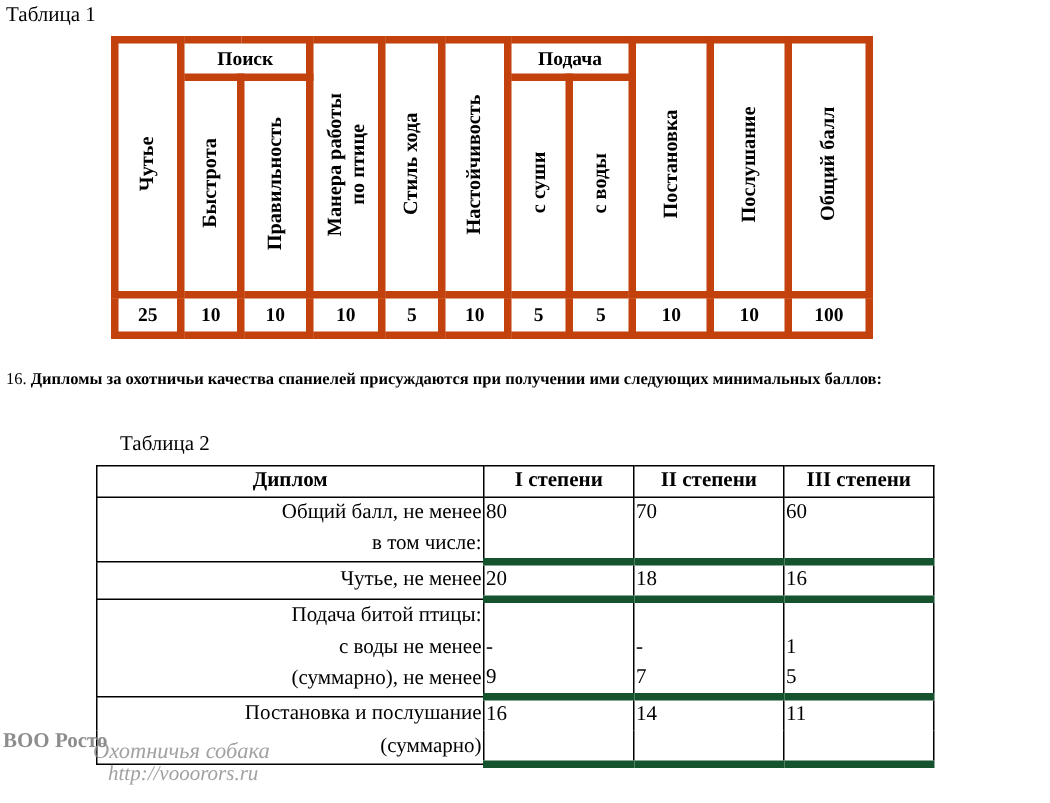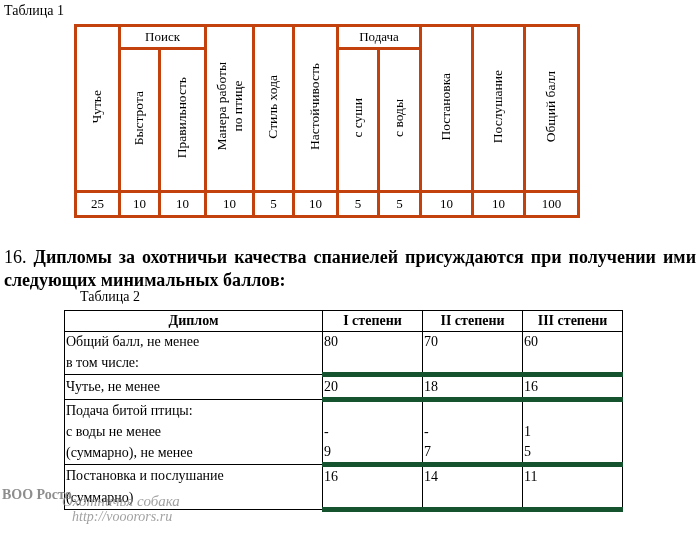--- a/index.html
+++ b/index.html
@@ -39,22 +39,22 @@
     position: absolute;
     left: 74px;
     top: 24px;
   }
 
   table.t1 {
     border-collapse: collapse;
     table-layout: fixed;
   }
   table.t1 td, table.t1 th {
-    border: 3px solid #c2410c;
-    font-weight: normal;
+    border: 5px solid #c2410c;
+    font-weight: bold;
     font-size: 13px;
     text-align: center;
     vertical-align: middle;
     padding: 0;
   }
 
   .grouphead {
     height: 20px;
     font-size: 13.5px;
   }
@@ -93,21 +93,21 @@
   .c-post    { width: 52px; }
   .c-posl    { width: 52px; }
   .c-obshch  { width: 54px; }
 
   
   #para16 {
     position: absolute;
     left: 4px;
     top: 246px;
     width: 692px;
-    font-size: 18px;
+    font-size: 11px;
     line-height: 1.28;
     text-align: justify;
   }
   #para16 b { font-weight: bold; }
 
   
   #table2-caption {
     position: absolute;
     left: 80px;
     top: 289px;
@@ -128,21 +128,21 @@
     font-size: 14px;
     padding: 0 1px;
     height: 20px;
     vertical-align: middle;
   }
   table.t2 td.hdr {
     font-weight: bold;
     text-align: center;
   }
   table.t2 td.label {
-    text-align: left;
+    text-align: right;
     border-bottom: none;
     border-top: none;
   }
   table.t2 td.label.first {
     border-top: 1px solid #000;
   }
   table.t2 td.label.last {
     border-bottom: 1px solid #000;
   }
   table.t2 td.val {

